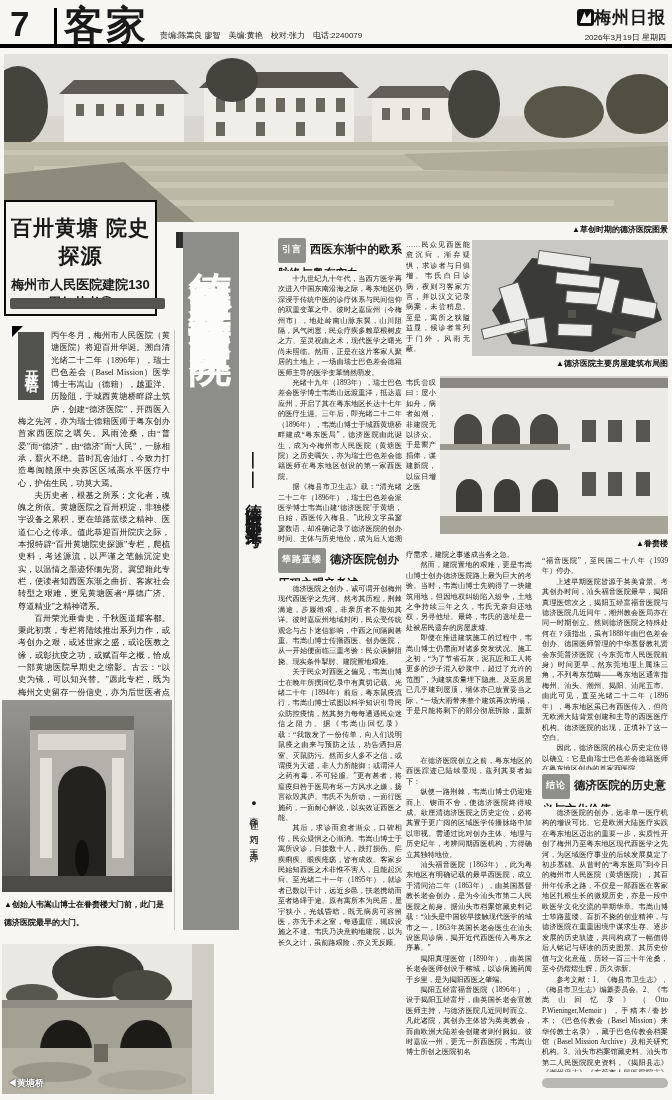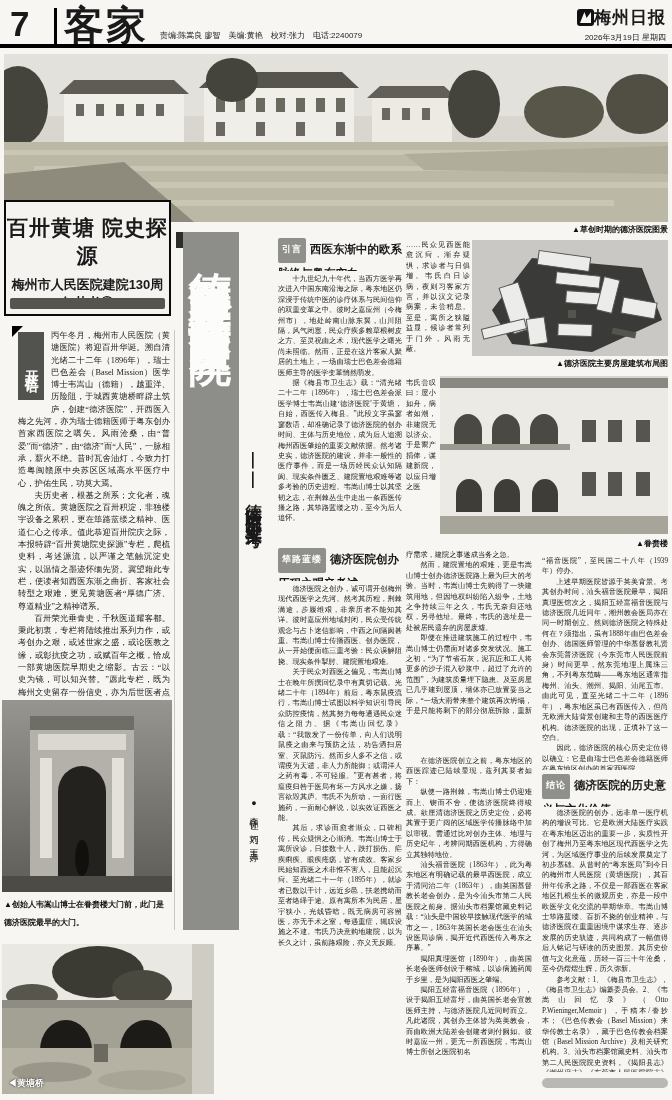--- a/index.html
+++ b/index.html
@@ -17,21 +17,21 @@
   #mastlogo{width:17px;height:17px;background:#111;border-radius:3px;position:relative;}
   #mastlogo:before{content:"";position:absolute;left:3px;top:3px;width:11px;height:11px;background:#f7f6f3;clip-path:polygon(0 100%,40% 0,60% 55%,100% 0,100% 100%);}
   #mastname{font-size:17px;font-weight:900;font-family:"Liberation Serif",serif;letter-spacing:1px;}
   #mastdate{font-size:8px;margin-top:3px;font-family:"Liberation Sans",sans-serif;}
   #toprule{left:0;top:44px;width:672px;height:3.5px;background:#000;}
   
   .photo{background:#cfccc4;overflow:hidden;}
   .cap{font-size:8px;font-weight:700;font-family:"Liberation Sans",sans-serif;color:#111;}
   .cap.r{text-align:right;}
   
-  #seriesbox{left:4px;top:200px;width:167px;height:116px;background:#f4f3ef;border:2.5px solid #0b0b0b;box-sizing:border-box;text-align:center;}
+  #seriesbox{left:4px;top:200px;width:153px;height:116px;background:#f4f3ef;border:2.5px solid #0b0b0b;box-sizing:border-box;text-align:center;}
   #seriesbox .t{font-size:21px;font-weight:900;letter-spacing:1px;margin-top:12px;font-family:"Liberation Sans",sans-serif;}
   #seriesbox .s{font-size:13px;font-weight:700;margin-top:6px;font-family:"Liberation Sans",sans-serif;}
   #seriesband{left:10px;top:298px;width:155px;height:11px;background:#56544f;border-radius:2px;}
   
   #introcol{left:18px;top:330px;width:152px;height:372px;overflow:hidden;font-size:8.3px;line-height:12.3px;text-align:justify;}
   #introlabel{float:left;width:26px;height:68px;background:#52524f;color:#fff;margin:2px 7px 4px 0;
               writing-mode:vertical-rl;text-orientation:upright;font-size:13.5px;font-weight:700;
               display:flex;align-items:center;justify-content:center;letter-spacing:4px;font-family:"Liberation Sans",sans-serif;}
   #introtri{left:12px;top:326px;width:0;height:0;border-top:11px solid #000;border-right:11px solid transparent;}
   #introcol p{margin:0;}
@@ -150,20 +150,21 @@
     <div id="htitle">德籍医师在粤东开设的首家西医院</div>
   </div>
   <div class="abs" id="hsub">——德济医院创办史实详考</div>
   <div class="abs" id="hby">●李锦让　刘巧　王玉婷</div>
 
   <div class="abs shead" style="left:278px;top:238px;width:124px;height:33px;">
     <span class="smark">引言</span><span>西医东渐中的欧系脉络与粤东空白</span>
   </div>
   <div class="abs colblk" style="left:278px;top:274px;width:124px;height:270px;">
     <p>十九世纪九十年代，当西方医学再次进入中国东南沿海之际，粤东地区仍深浸于传统中医的诊疗体系与民间信仰的双重变革之中。彼时之嘉应州（今梅州市），地处岭南山脉东翼，山川阻隔，风气闭塞，民众疗疾多赖草根树皮之方、至灵祝由之术，现代医学之曙光尚未照临。然而，正是在这片客家人聚居的土地上，一场由瑞士巴色差会德籍医师主导的医学变革悄然萌发。</p>
+    <p>光绪十九年（1893年），瑞士巴色差会医学博士韦嵩山远渡重洋，抵达嘉应州，开启了其在粤东地区长达十七年的医疗生涯。三年后，即光绪二十二年（1896年），韦嵩山博士于城西黄塘桥畔建成“粤东医局”，德济医院由此诞生，成为今梅州市人民医院（黄塘医院）之历史嚆矢，亦为瑞士巴色差会德籍医师在粤东地区创设的第一家西医院。</p>
     <p>据《梅县市卫生志》载：“清光绪二十二年（1896年），瑞士巴色差会派医学博士韦嵩山建‘德济医院’于黄塘，自始，西医传入梅县。”此段文字虽寥寥数语，却准确记录了德济医院的创办时间、主体与历史地位，成为后人追溯梅州西医肇始的重要文献依据。然考诸史实，德济医院的建设，并非一般性的医疗事件，而是一场历经民众认知隔阂、现实条件匮乏、建院置地艰难等诸多考验的历史进程。韦嵩山博士以其坚韧之志，在荆棘丛生中走出一条西医传播之路，其筚路蓝缕之功，至今为后人追怀。</p>
   </div>
   <div class="abs shead" style="left:278px;top:548px;width:124px;height:33px;">
     <span class="smark">筚路蓝缕</span><span>德济医院创办历程之艰辛考述</span>
   </div>
   <div class="abs colblk" style="left:278px;top:584px;width:124px;height:512px;">
     <p>德济医院之创办，诚可谓开创梅州现代西医学之先河。然考其历程，荆棘满途，步履维艰，非亲历者不能知其详。彼时嘉应州地域封闭，民众受传统观念与占卜迷信影响，中西之间隔阂甚重。韦嵩山博士传播西医、创办医院，从一开始便面临三重考验：民众误解阻挠、现实条件掣肘、建院置地艰难。</p>
     <p>关于民众对西医之偏见，韦嵩山博士在晚年所撰回忆录中有真切记载。光绪二十年（1894年）前后，粤东鼠疫流行，韦嵩山博士试图以科学知识引导民众防控疫情，然其努力每每遭遇民众迷信之阻力。据《韦嵩山回忆录》载：“我散发了一份传单，向人们说明鼠疫之由来与预防之法，劝告洒扫居室、灭鼠防污。然而乡人多不之信，或谓疫为天谴，非人力所能御；或谓洋人之药有毒，不可轻服。”更有甚者，将瘟疫归咎于医局有坏一方风水之嫌，扬言欲毁其庐。韦氏不为所动，一面行医施药，一面耐心解说，以实效证西医之能。</p>
     <p>其后，求诊而愈者渐众，口碑相传，民众疑惧之心渐消。韦嵩山博士于寓所设诊，日接数十人，跌打损伤、疟疾痢疾、眼疾疮疡，皆有成效。客家乡民始知西医之术非惟不害人，且能起沉疴。至光绪二十一年（1895年），就诊者已数以千计，远近乡邑，扶老携幼而至者络绎于途。原有寓所本为民居，屋宇狭小，光线昏暗，既无病房可容留医，亦无手术之室，每遇重症，辄叹设施之不逮。韦氏乃决意购地建院，以为长久之计，虽前路艰险，亦义无反顾。</p>
   </div>

